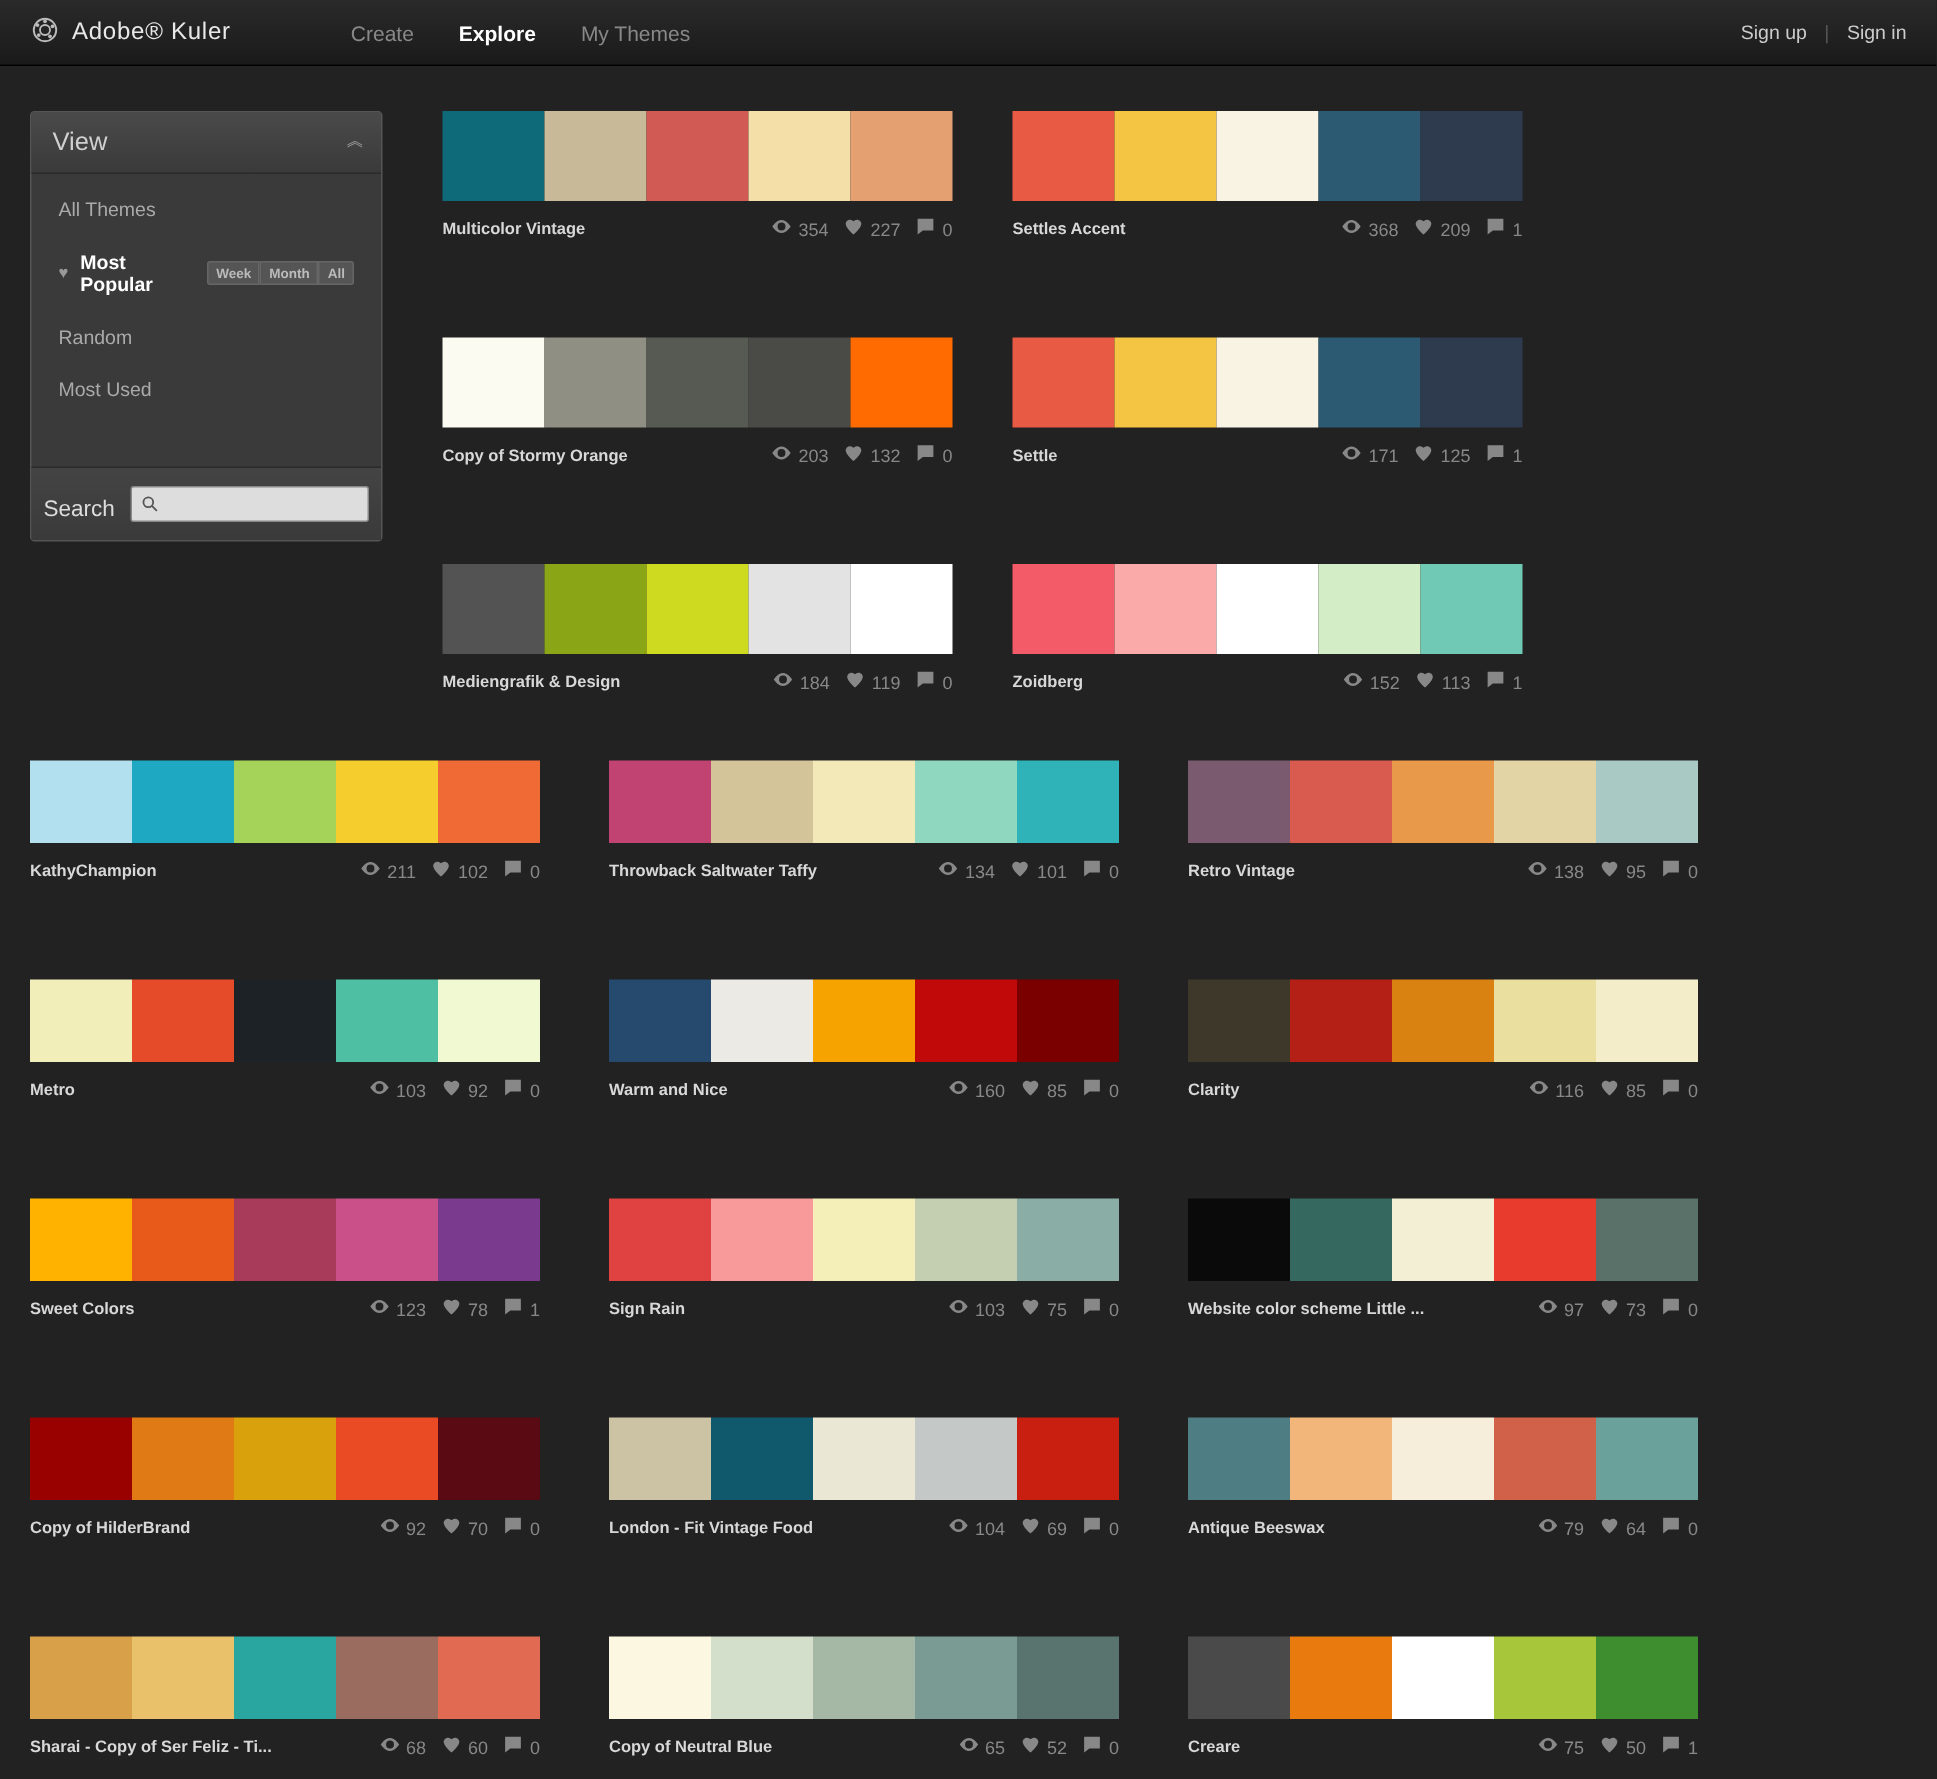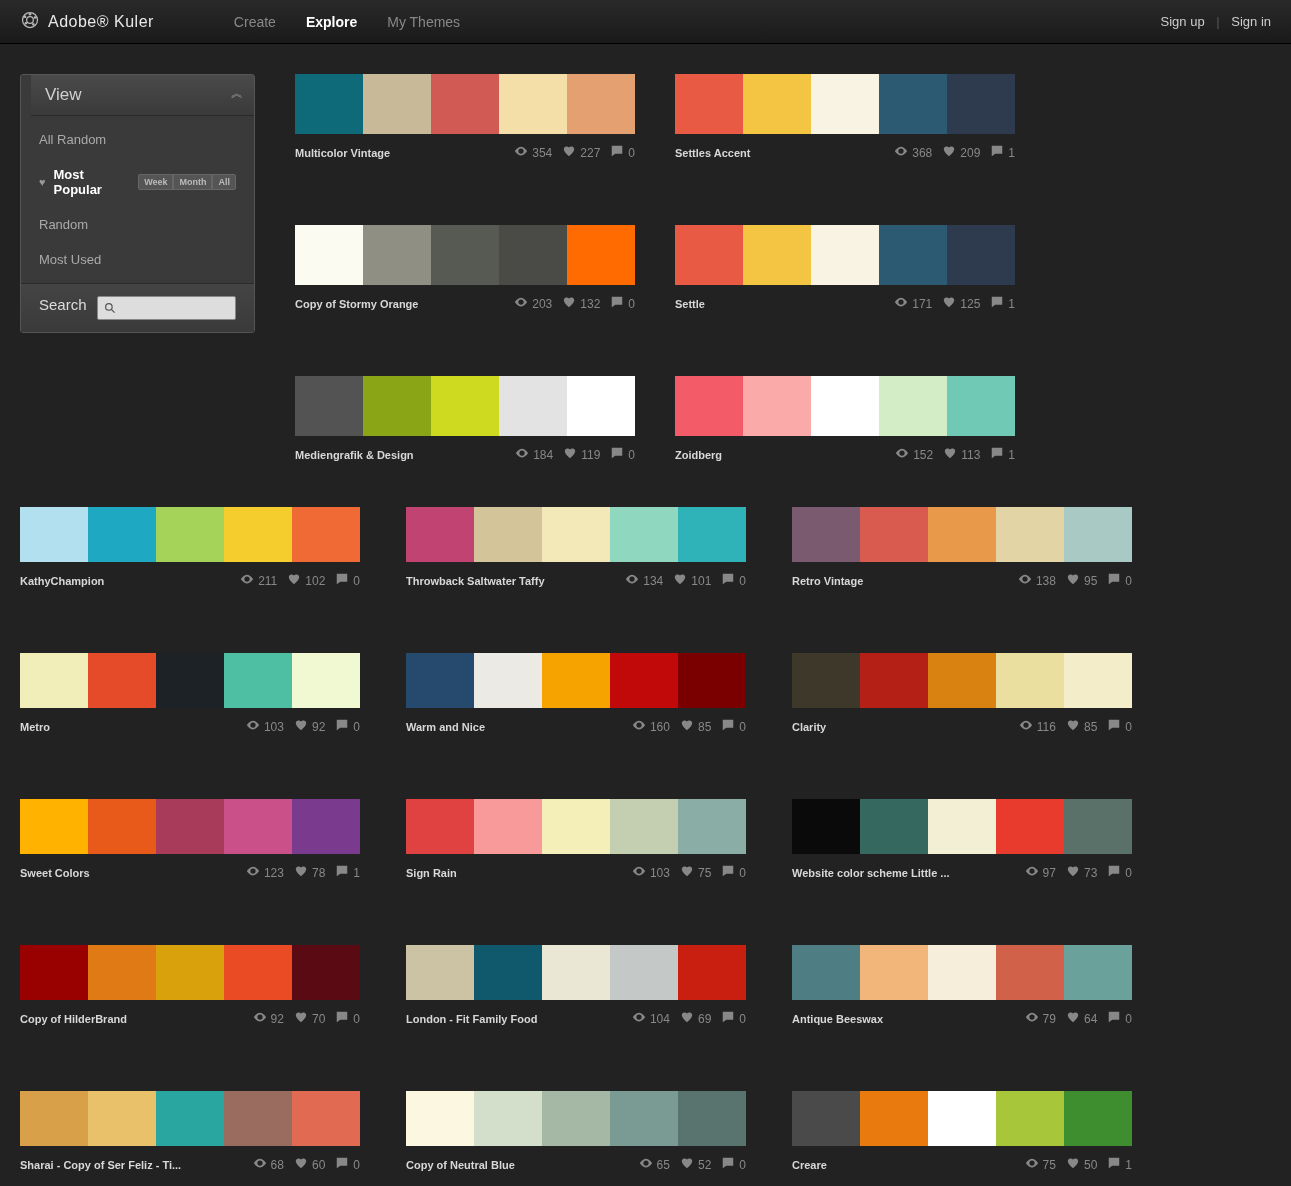--- a/index.html
+++ b/index.html
@@ -13,32 +13,32 @@
 .nav a { color:#888; text-decoration:none; font-size:14px; cursor:pointer; }
 .nav a.active { color:#fff; font-weight:600; }
 .auth { margin-left:auto; color:#aaa; font-size:13px; }
 .auth a { color:#ccc; text-decoration:none; cursor:pointer; }
 .auth .sep { color:#555; margin:0 8px; }
 
 .main { display:flex; padding:30px 20px 10px 20px; gap:40px; }
 
 .sidebar { width:235px; flex-shrink:0; }
 .view-panel { background:#3a3a3a; border:1px solid #555; border-radius:3px; }
-.view-head { background:linear-gradient(#4a4a4a,#3a3a3a); padding:10px 14px; display:flex; align-items:flex-start; justify-content:space-between; border-bottom:1px solid #2a2a2a;margin-left:10px; }
+.view-head { background:linear-gradient(#4a4a4a,#3a3a3a); padding:10px 14px; display:flex; align-items:flex-start; justify-content:space-between; border-bottom:1px solid #2a2a2a; }
 .view-head h3 { color:#d0d0d0; font-size:17px; font-weight:400; }
 .chev { color:#999; font-size:12px; letter-spacing:-3px; }
 .view-items { padding:6px 0; }
 .vitem { padding:10px 18px; color:#aaa; font-size:13px; cursor:pointer; display:flex; align-items:center; gap:6px; }
 .vitem.active { color:#fff; font-weight:600; }
 .heart-mini { color:#999; font-size:11px; margin-right:2px; }
 .time-pills { display:inline-flex; margin-left:8px; }
 .pill { background:#555; color:#bbb; font-size:9px; padding:2px 5px; border:1px solid #666; cursor:pointer; }
 .pill:first-child { border-radius:2px 0 0 2px; }
 .pill:last-child { border-radius:0 2px 2px 0; }
-.search-row { padding:12px 18px; display:flex; align-items:flex-start; gap:10px; border-top:1px solid #2a2a2a; background:linear-gradient(#444,#3a3a3a); }
+.search-row { padding:12px 8px; display:flex; align-items:flex-end; gap:10px; border-top:1px solid #2a2a2a; background:linear-gradient(#444,#3a3a3a);margin-top:28px; }
 .search-row label { color:#ddd; font-size:15px; }
 .search-box { flex:1; background:#ddd; border:1px solid #888; border-radius:2px; height:24px; display:flex; align-items:center; padding:0 6px; }
 .search-box svg { width:13px; height:13px; }
 
 .top-grid { display:flex; gap:40px; flex-wrap:wrap; }
 .theme { width:340px; margin-bottom:24px; cursor:pointer; }
 .swatches { display:flex; height:60px; }
 .swatch { flex:1; }
 .meta { display:flex; align-items:center; padding-top:10px; }
 .tname { color:#d8d8d8; font-size:11px; font-weight:600; flex:1; white-space:nowrap; overflow:hidden; text-overflow:ellipsis; padding-right:8px; }
@@ -82,21 +82,21 @@
 
 <div class="main">
   <div class="sidebar">
     <div class="view-panel">
       <div class="view-head">
         <h3>View</h3>
         <span class="chev">︽</span>
       </div>
       <div class="view-items">
         <div class="vitem">
-            <span>All Random</span>
+            <span>All Themes</span>
           </div>
         <div class="vitem active">
           <span class="heart-mini">♥</span>
           <span>Most Popular</span>
           <span class="time-pills">
             <span class="pill">Week</span>
             <span class="pill">Month</span>
             <span class="pill">All</span>
           </span>
         </div>
@@ -494,21 +494,21 @@
     </div>
     <div class="theme">
       <div class="swatches">
         <div class="swatch" style="background: rgb(204, 194, 164);"></div>
         <div class="swatch" style="background: rgb(16, 88, 107);"></div>
         <div class="swatch" style="background: rgb(234, 231, 212);"></div>
         <div class="swatch" style="background: rgb(196, 200, 199);"></div>
         <div class="swatch" style="background: rgb(201, 31, 17);"></div>
       </div>
       <div class="meta">
-        <div class="tname">London - Fit Family Food</div>
+        <div class="tname">London - Fit Vintage Food</div>
         <div class="stats">
           <span class="stat"><span><svg viewBox="0 0 16 16">
                 <path d="M8 3C4 3 1 8 1 8s3 5 7 5 7-5 7-5-3-5-7-5zm0 8a3 3 0 110-6 3 3 0 010 6z"></path>
               </svg></span>104</span>
           <span class="stat"><span><svg viewBox="0 0 16 16">
                 <path d="M8 14S2 9.5 2 5.5A3.5 3.5 0 018 4a3.5 3.5 0 016 1.5C14 9.5 8 14 8 14z"></path>
               </svg></span>69</span>
           <span class="stat"><span><svg viewBox="0 0 16 16">
                 <path d="M2 2h12v9H6l-4 3V2z"></path>
               </svg></span>0</span>

